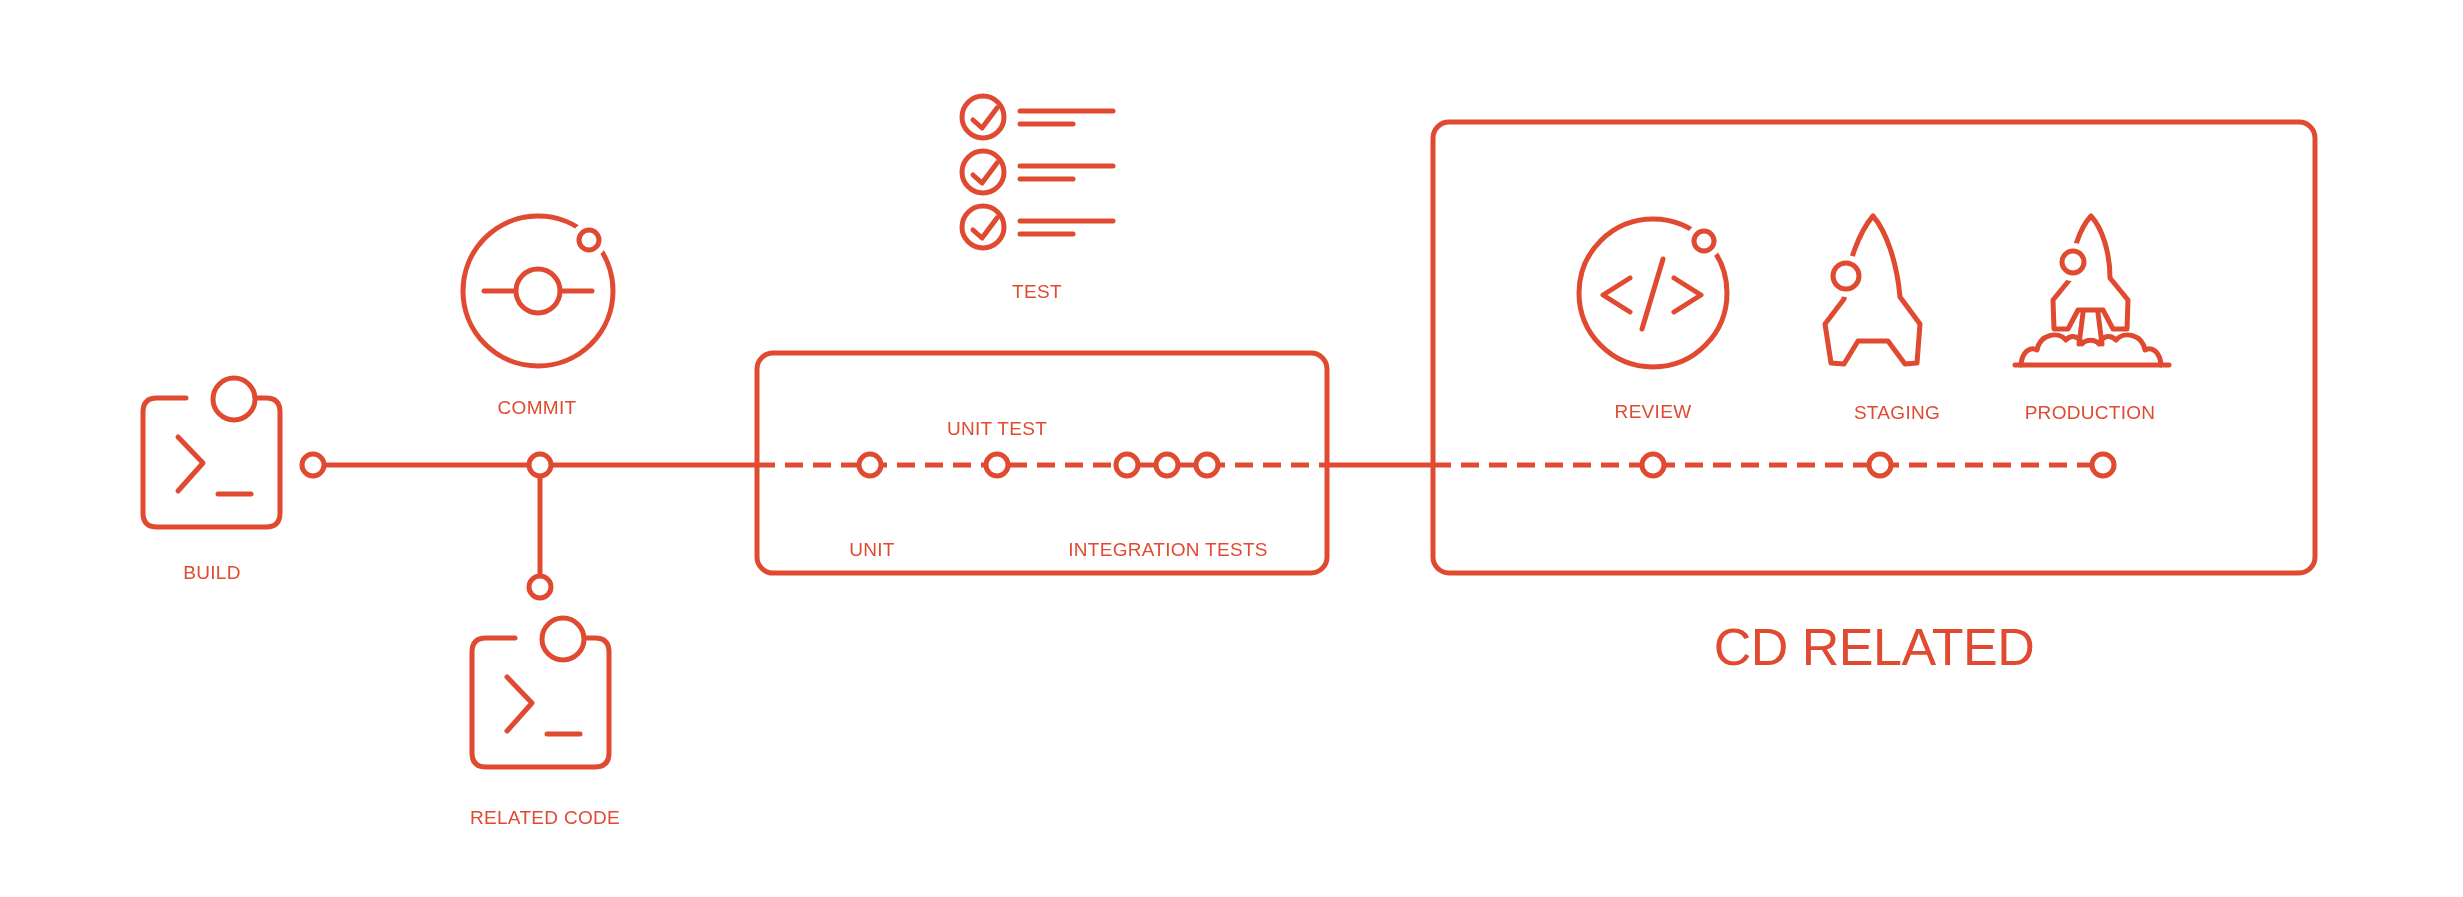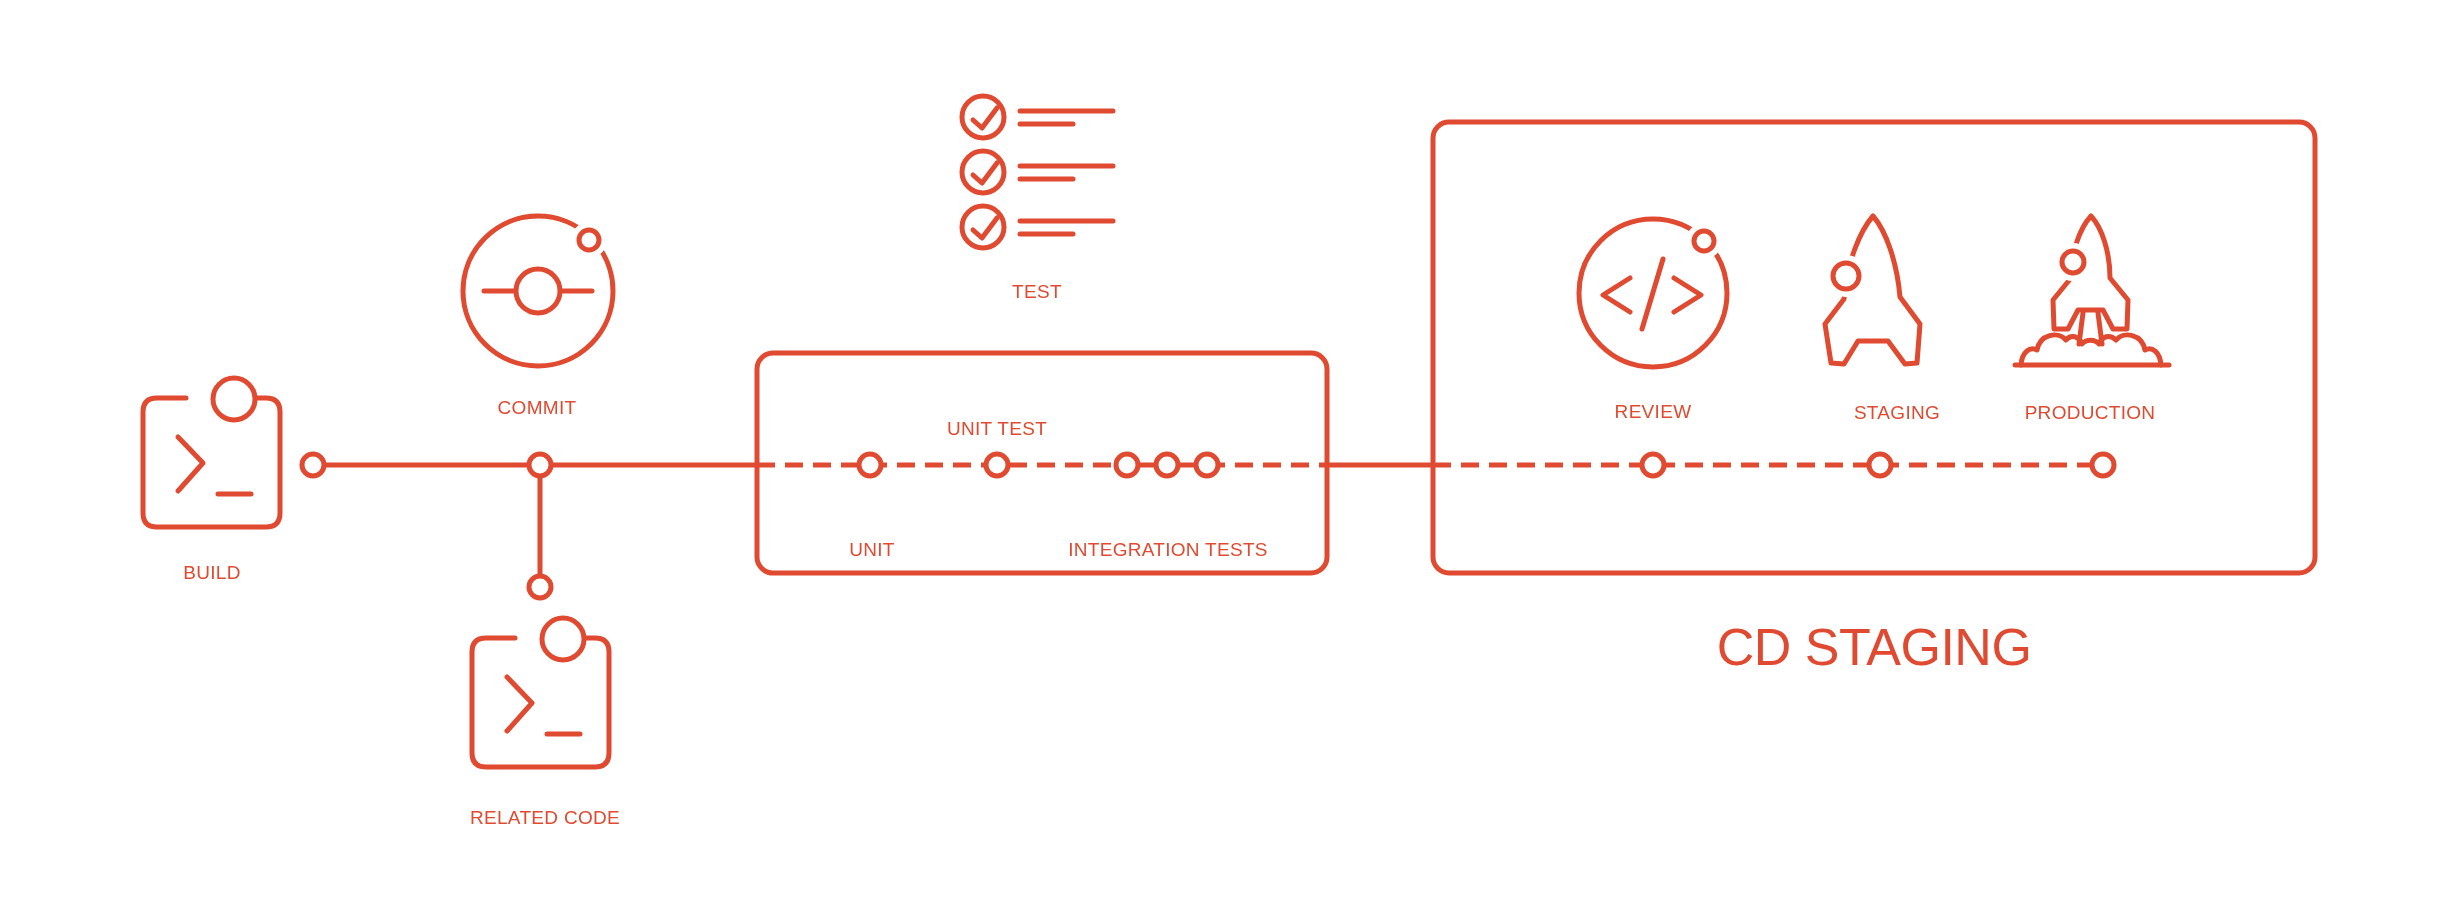--- a/index.html
+++ b/index.html
@@ -138,14 +138,14 @@
   <div class="lbl" style="left:537px;  top:408px;">COMMIT</div>
   <div class="lbl" style="left:545px;  top:818px;">RELATED CODE</div>
   <div class="lbl" style="left:1037px; top:292px;">TEST</div>
   <div class="lbl" style="left:872px;  top:550px;">UNIT</div>
   <div class="lbl" style="left:997px;  top:429px;">UNIT TEST</div>
   <div class="lbl" style="left:1168px; top:550px;text-align:right;">INTEGRATION TESTS</div>
   <div class="lbl" style="left:1653px; top:412px;text-align:center;">REVIEW</div>
   <div class="lbl" style="left:1897px; top:413px;">STAGING</div>
   <div class="lbl" style="left:2090px; top:413px;">PRODUCTION</div>
 
-  <div class="lbl lbl-big" style="left:1874px; top:647px;">CD STAGING</div>
+  <div class="lbl lbl-big" style="left:1874px; top:647px;">CD RELATED</div>
 </div>
 
 </body></html>

